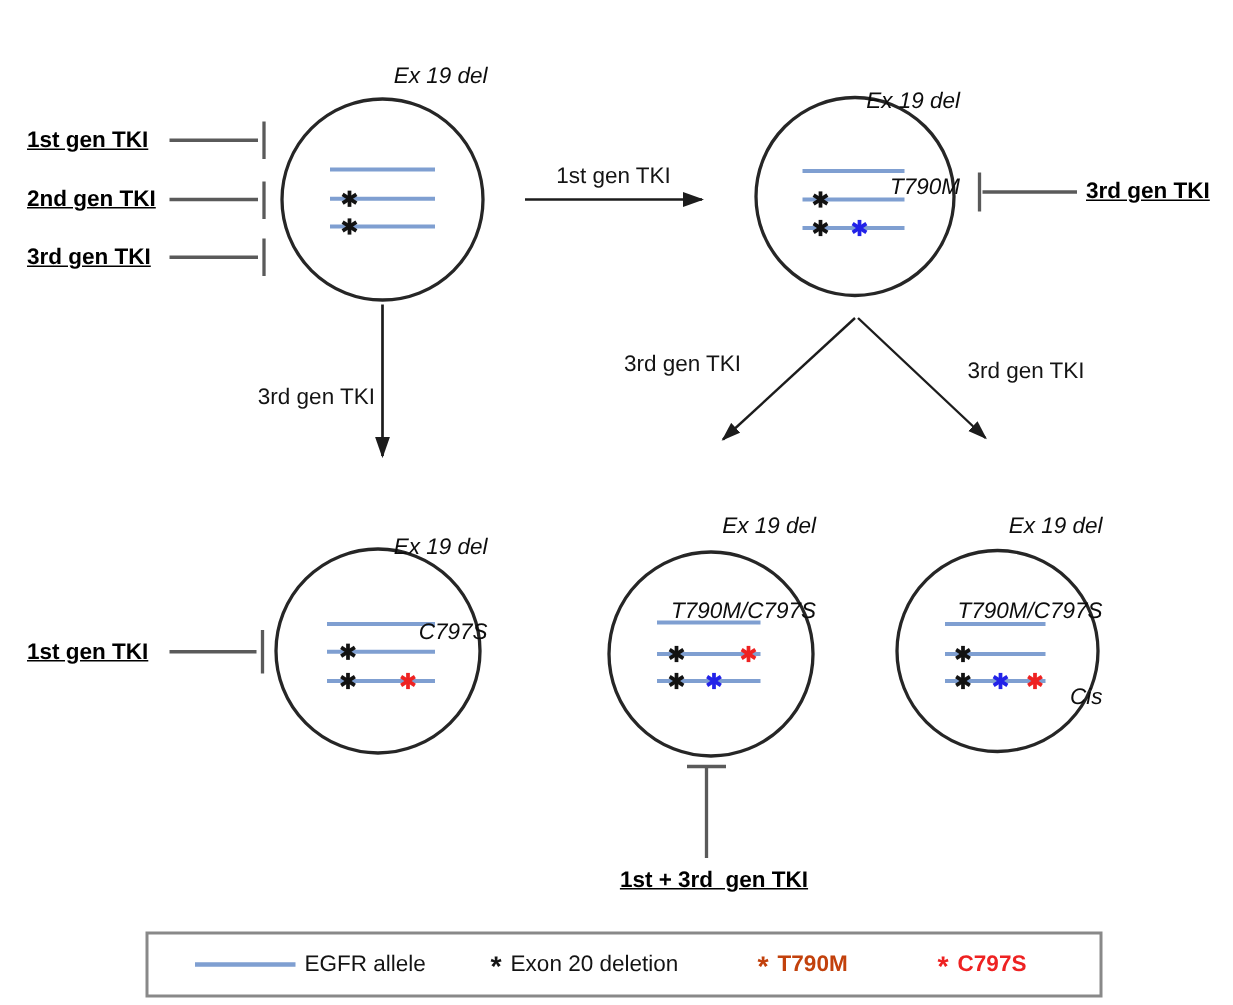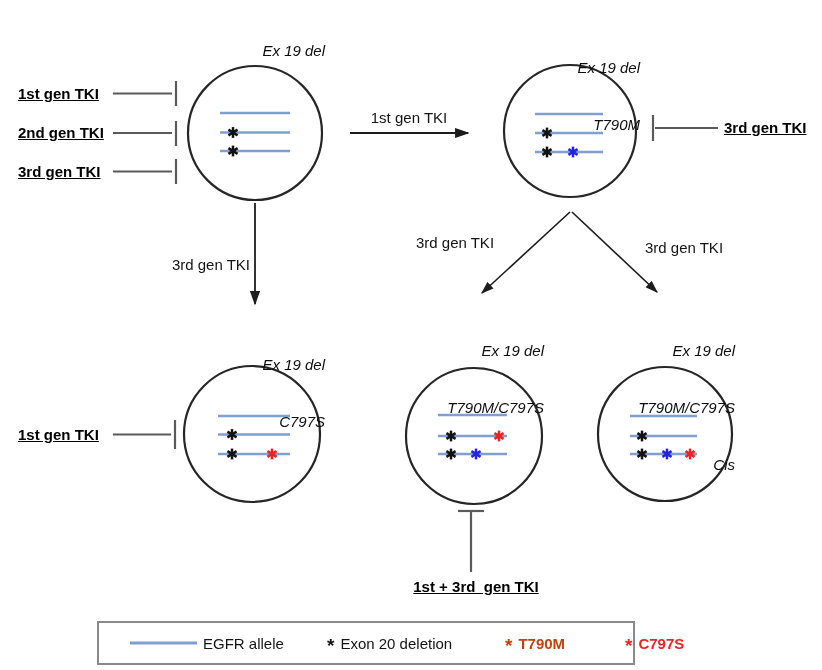--- a/index.html
+++ b/index.html
@@ -24,21 +24,21 @@
   .center { text-align:center; }
   .right  { text-align:right; }
 
   
   .ast-black { color:#121212; }
   .ast-blue  { color:#2222e8; }
   .ast-red   { color:#ee2222; }
 
   
   #legend-box {
-    position:absolute; left:97px; top:621px; width:538px; height:44px;
+    position:absolute; left:97px; top:621px; width:638px; height:44px;
     border:2px solid #898989; background:transparent;
   }
   .lg-item { position:absolute; top:50%; transform:translateY(-50%); font-size:15px; color:#141414; white-space:pre; }
   .lg-line { position:absolute; top:50%; transform:translateY(-50%); height:3px; background:#7f9fd1; }
   .lg-star { font-weight:bold; font-size:19px; line-height:10px; position:relative; top:3px; margin-right:6px; }
 
   
   #watermark { position:absolute; left:630px; top:608px; width:192px; height:48px; z-index:6; }
   #watermark-text {
     position:absolute; left:38px; top:12px; font-size:20px; font-weight:bold;

